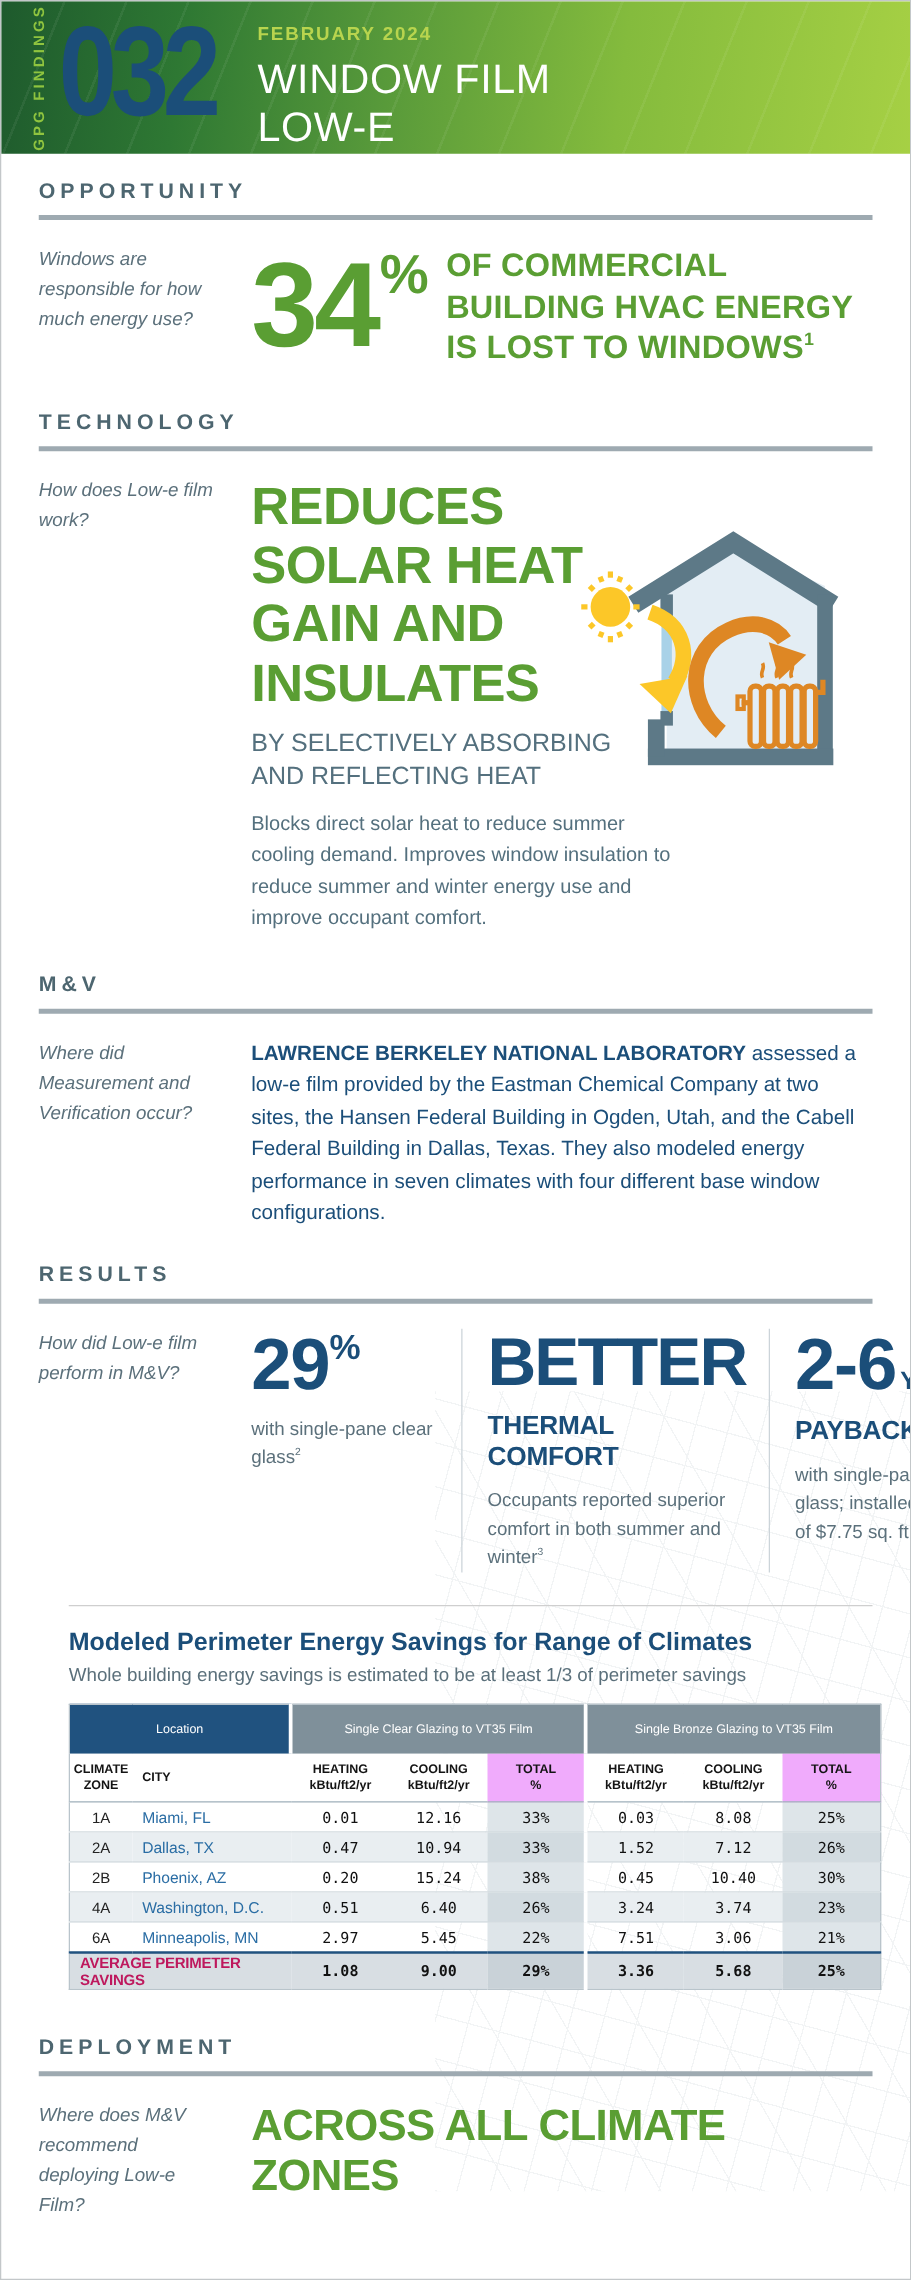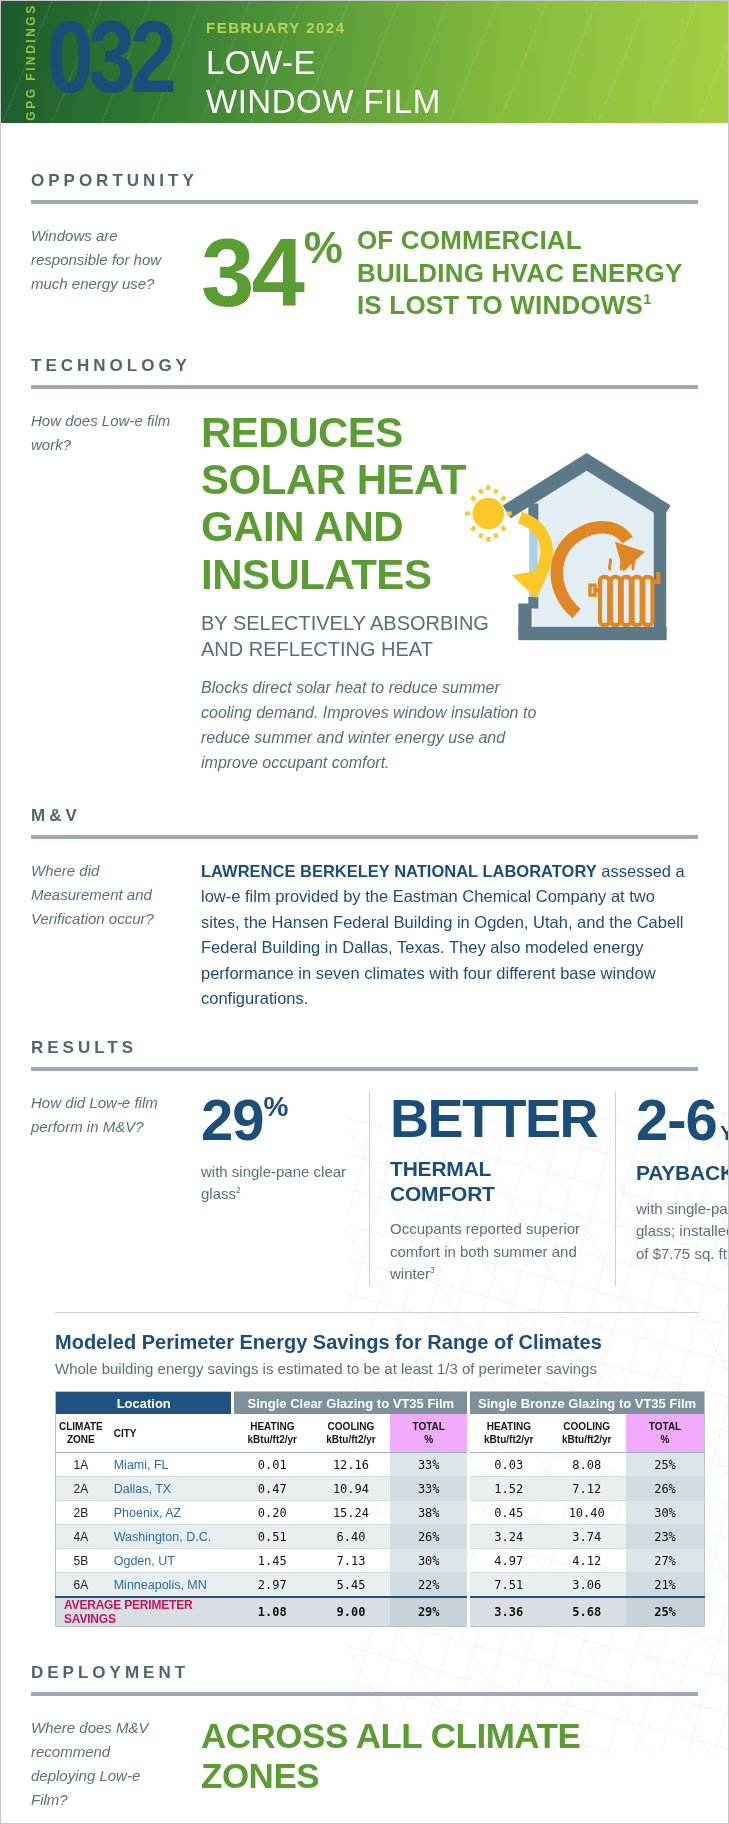--- a/index.html
+++ b/index.html
@@ -56,33 +56,33 @@
   .thin-rule { height:1px; background:#cfcfcf; }
   .row { display:flex; }
   .question {
     flex:0 0 140px; margin-right:30px;
     color:#5b707b; font-size:15px; font-style:italic; line-height:1.6;
   }
   .content { flex:1 1 auto; }
   sup { font-size:.55em; }
 
   
-  .sec-opportunity { margin-top:48px; }
+  .sec-opportunity { margin-top:20px; }
   .sec-opportunity .row { margin-top:20px; }
   .bigstat { display:flex; align-items:center; }
   .stat-num { color:#5a9e33; font-size:96px; font-weight:bold; line-height:.9; letter-spacing:-3px; }
   .stat-pct { color:#5a9e33; font-size:44px; font-weight:bold; align-self:flex-start; line-height:1; margin:2px 14px 0 2px; }
   .stat-caption { color:#5a9e33; font-size:26px; font-weight:bold; line-height:1.25; width:330px; letter-spacing:.2px; }
 
   
   .sec-technology { margin-top:34px; }
   .sec-technology .row { margin-top:20px; position:relative; }
   .tech-headline { color:#5a9e33; font-size:42px; font-weight:bold; line-height:1.13; letter-spacing:-.5px; width:320px; }
   .tech-subheadline { color:#54707e; font-size:20px; line-height:1.3; margin-top:12px; width:300px; }
-  .tech-body { color:#54707e; font-size:16px; line-height:1.55; margin-top:14px; width:345px;font-style:italic; }
+  .tech-body { color:#54707e; font-size:16px; line-height:1.55; margin-top:14px; width:345px; }
   .illustration { position:absolute; right:-12px; top:-4px; }
 
   
   .sec-mv { margin-top:30px; }
   .sec-mv .row { margin-top:20px; }
   .mv-body { color:#1b4e79; font-size:16.5px; line-height:1.55; }
   .mv-lead { font-weight:bold; }
 
   
   .sec-results { margin-top:26px; }
@@ -100,21 +100,21 @@
   .stat-col1 { flex:0 0 168px; }
   .stat-col2 { flex:0 0 232px; }
   .stat-col3 { flex:0 0 170px; }
 
   
   .table-block { margin-top:26px;margin-left:24px; }
   .table-block .thin-rule { margin-bottom:18px; }
   .table-title { color:#1b4e79; font-size:20px; font-weight:bold; }
   .table-subtitle { color:#5b707b; font-size:15px; margin-top:6px; }
   table.climate-table { border-collapse:collapse; margin-top:14px; width:650px; border:1px solid #b9c4cb; }
-  .group-row th { color:#fff; font-size:13px; font-weight:bold; height:23px; }
+  .group-row th { color:#fff; font-size:10px; font-weight:normal; height:40px; }
   .group-row .loc { background:#20527f; width:178px; }
   .group-row .grp { background:#7f909a; border-left:3px solid #fff; }
   .sub-row th { background:#fff; color:#141414; font-size:10px; line-height:1.3; padding:6px 3px; white-space:pre-line; text-align:center; border-bottom:1px solid #9fb0ba; }
   .sub-row th.city-h { text-align:left; padding-left:8px; }
   .sub-row th.total-h { background:#f0abfc; }
   tbody td, tfoot td { height:24px; text-align:center; border-top:1px solid #d3dbdf; }
   tbody tr:nth-child(even) { background:#e9eef1; }
   td.zone { font-size:12px; color:#222; width:50px; }
   td.city { color:#2a6da4; font-size:12.5px; text-align:left; padding-left:8px; width:128px; }
   td.num { font-family:"DejaVu Sans Mono", monospace; font-size:12px; color:#111; width:79px; }
@@ -136,22 +136,22 @@
 <div class="page">
 
   <div class="watermark"></div>
 
   <header class="masthead">
     <div class="vertical-label">GPG FINDINGS</div>
     <div class="issue-number">032</div>
     <div class="masthead-text">
       <div class="issue-date">FEBRUARY 2024</div>
       <div class="doc-title">
+        <div>WINDOW FILM</div>
         <div>LOW-E</div>
-        <div>WINDOW FILM</div>
       </div>
     </div>
   </header>
 
   <main>
 
     <section class="sec-opportunity">
       <h2 class="section-heading">OPPORTUNITY</h2>
       <div class="rule"></div>
       <div class="row">
@@ -347,30 +347,20 @@
               <td class="zone">4A</td>
               <td class="city">Washington, D.C.</td>
               <td class="num">0.51</td>
               <td class="num">6.40</td>
               <td class="num total">26%</td>
               <td class="num bronze-start">3.24</td>
               <td class="num">3.74</td>
               <td class="num total">23%</td>
             </tr>
             <tr>
-              <td class="zone">5B</td>
-              <td class="city">Ogden, UT</td>
-              <td class="num">1.45</td>
-              <td class="num">7.13</td>
-              <td class="num total">30%</td>
-              <td class="num bronze-start">4.97</td>
-              <td class="num">4.12</td>
-              <td class="num total">27%</td>
-            </tr>
-            <tr>
               <td class="zone">6A</td>
               <td class="city">Minneapolis, MN</td>
               <td class="num">2.97</td>
               <td class="num">5.45</td>
               <td class="num total">22%</td>
               <td class="num bronze-start">7.51</td>
               <td class="num">3.06</td>
               <td class="num total">21%</td>
             </tr>
           </tbody>

